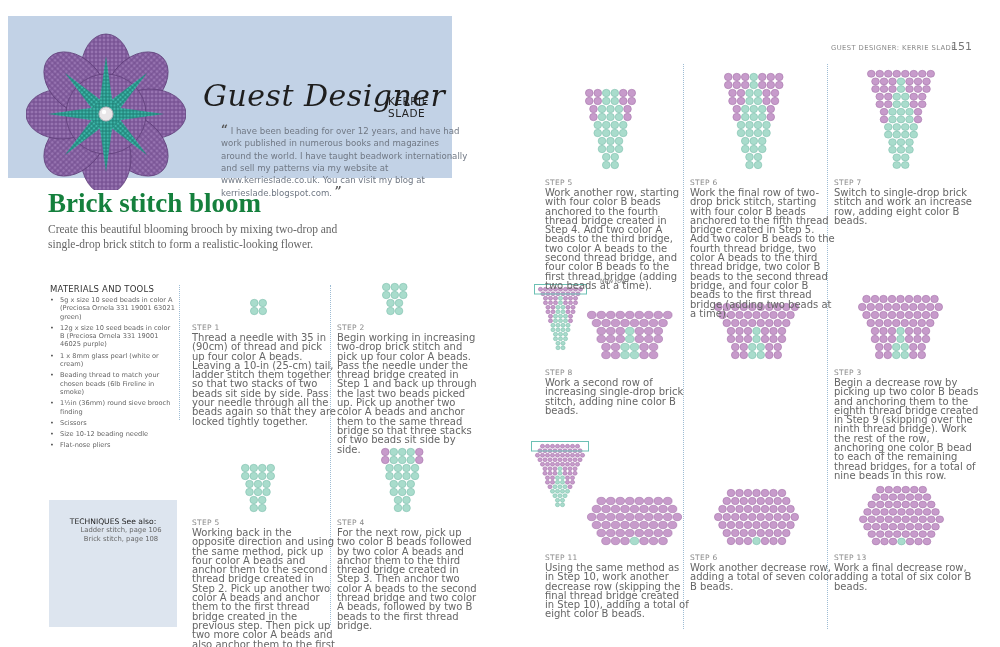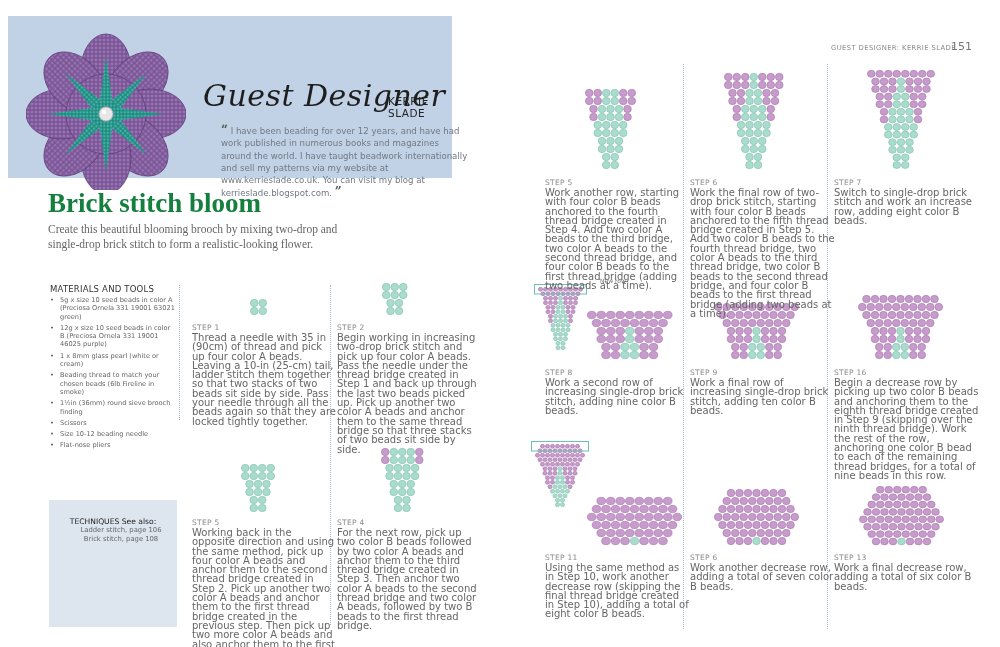--- a/index.html
+++ b/index.html
@@ -894,26 +894,22 @@
     <div class="step-label">STEP 7</div>
     <div class="step-text">Switch to single-drop brick stitch and work an increase row, adding eight color B beads.</div>
   </div>
 
   <div class="new-row">New row</div>
 
   <div class="step" style="left:545px; top:368px;">
     <div class="step-label">STEP 8</div>
     <div class="step-text">Work a second row of increasing single-drop brick stitch, adding nine color B beads.</div>
   </div>
-  <div class="step" style="left:690px; top:368px;">
-    <div class="step-label">STEP 9</div>
-    <div class="step-text">Work a final row of increasing single-drop brick stitch, adding ten color B beads.</div>
-  </div>
   <div class="step" style="left:834px; top:368px;">
-    <div class="step-label">STEP 16</div>
+    <div class="step-label">STEP 3</div>
     <div class="step-text">Begin a decrease row by picking up two color B beads and anchoring them to the eighth thread bridge created in Step 9 (skipping over the ninth thread bridge). Work the rest of the row, anchoring one color B bead to each of the remaining thread bridges, for a total of nine beads in this row.</div>
   </div>
 
   <div class="step" style="left:545px; top:553px;">
     <div class="step-label">STEP 11</div>
     <div class="step-text">Using the same method as in Step 10, work another decrease row (skipping the final thread bridge created in Step 10), adding a total of eight color B beads.</div>
   </div>
   <div class="step" style="left:690px; top:553px;">
     <div class="step-label">STEP 6</div>
     <div class="step-text">Work another decrease row, adding a total of seven color B beads.</div>

